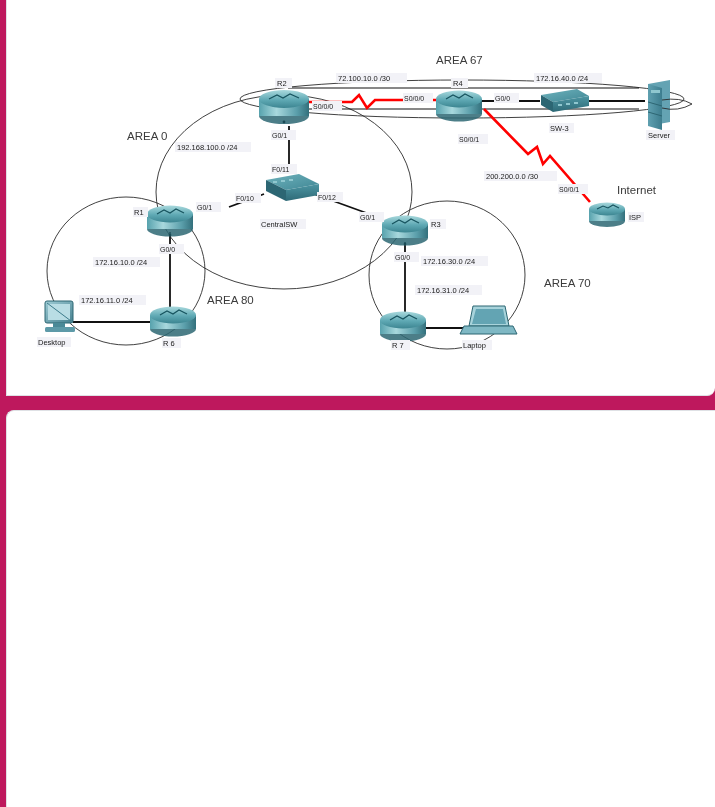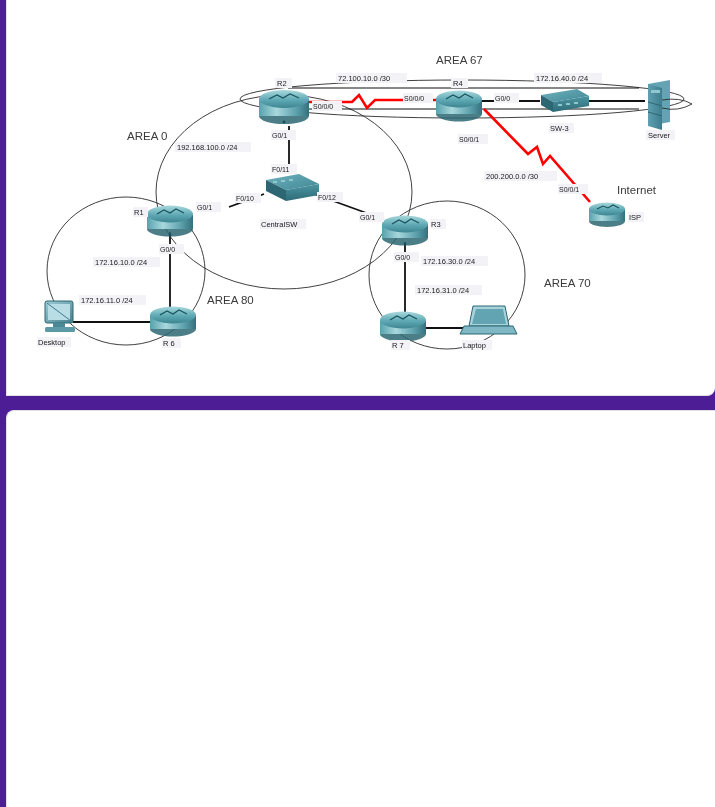--- a/index.html
+++ b/index.html
@@ -7,21 +7,21 @@
   html, body {
     margin: 0; padding: 0;
     width: 715px; height: 807px;
     background: #e8eaf6;
     font-family: "Liberation Sans", sans-serif;
     overflow: hidden;
   }
   #page {
     position: relative;
     width: 715px; height: 807px;
-    background: #4c1d95;
+    background: #be185d;
   }
   
   .card {
     position: absolute;
     left: 6px;
     width: 709px;
     background: #ffffff;
     border: 1px solid #dfe1e5;
     border-radius: 8px;
   }

